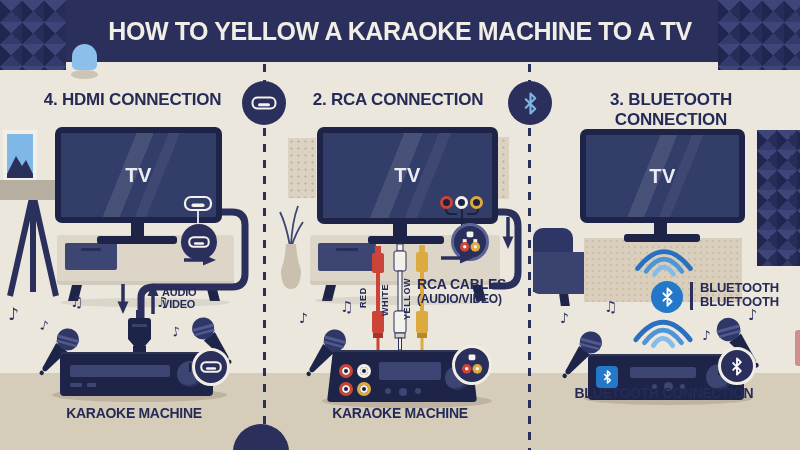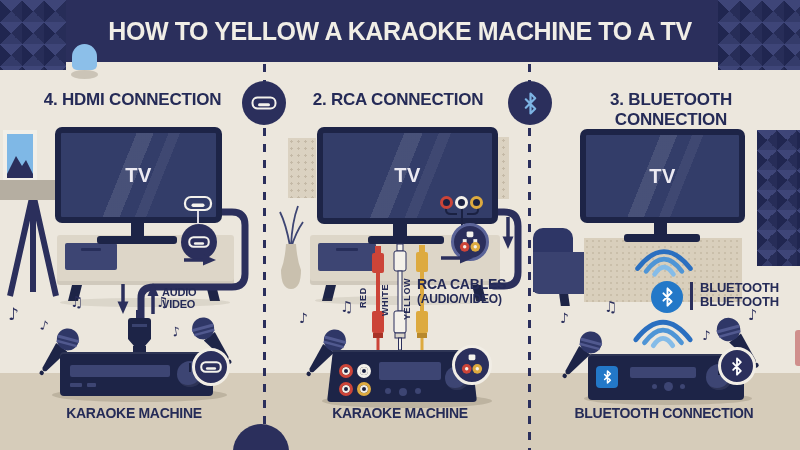--- a/index.html
+++ b/index.html
@@ -422,18 +422,18 @@
     <div class="mdot" style="left:64px;top:30px;width:5px;height:5px"></div>
     <div class="mdot" style="left:76px;top:28px;width:9px;height:9px"></div>
     <div class="mdot" style="left:92px;top:30px;width:5px;height:5px"></div>
     <div class="knob" style="left:118px;top:10px;width:26px;height:26px"></div>
   </div>
   <div class="badge-circle" style="left:718px;top:347px;width:38px;height:38px">
     <svg width="12" height="19" viewBox="0 0 14 22">
       <path d="M7,1.5 V20.5 M7,1.5 L11.5,6 L2.5,15 M7,20.5 L11.5,16 L2.5,7" fill="none" stroke="#fff" stroke-width="2.1" stroke-linecap="round" stroke-linejoin="round"></path>
     </svg>
   </div>
-  <div class="device-label" style="left:545px;top:405px;width:238px">BLUETOOTH CONNECTION</div>
+  <div class="device-label" style="left:545px;top:385px;width:238px">BLUETOOTH CONNECTION</div>
 
   <div class="sliver"></div>
   <div class="abs" style="left:233px;top:424px;width:56px;height:56px;border-radius:50%;background:var(--navy)"></div>
 
 </div>
 
 </body></html>

